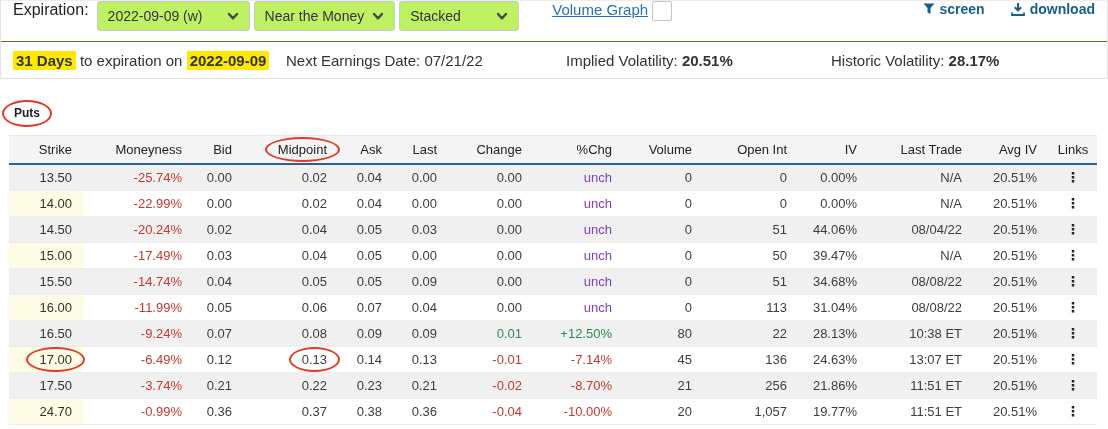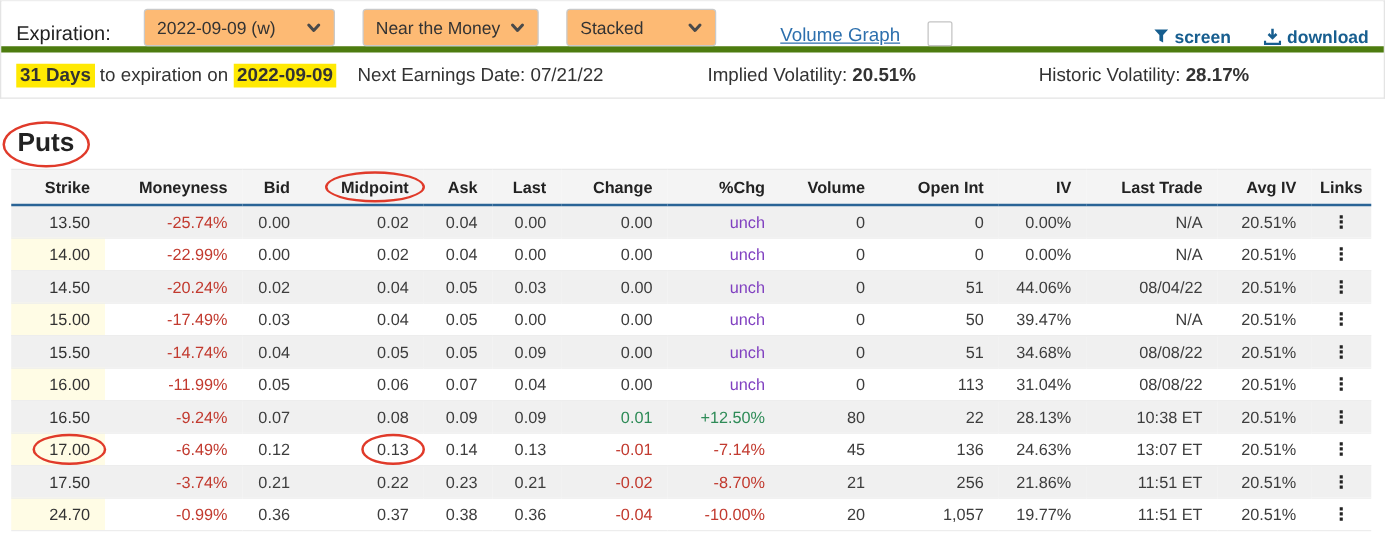--- a/index.html
+++ b/index.html
@@ -6,51 +6,51 @@
   html, body { margin:0; padding:0; }
   body {
     width: 1108px; height: 429px; overflow: hidden;
     background: #fff;
     font-family: "Liberation Sans", "DejaVu Sans", sans-serif;
     color: #333;
   }
   .top-container { border: 1px solid #e4e4e4; border-top-color:#eee; }
 
   
-  .toolbar { height: 41px; display: flex; align-items: flex-end; padding: 0 12px; gap: 22px; border-bottom: 5px solid #4d7c0f; }
+  .toolbar { height: 41px; display: flex; align-items: flex-start; padding: 0 12px; gap: 4px; border-bottom: 1px solid #4d7c0f; }
   .exp-label { font-size: 16px; color: #222; margin-right: 4px; white-space: nowrap; }
   .select {
-    height: 30px; border: 1px solid #c9c9c9; border-radius: 3px; background: #fdba74;
+    height: 30px; border: 1px solid #c9c9c9; border-radius: 3px; background: #bef264;
     display: flex; align-items: center; font-size: 14px; color: #333;
     padding: 0 10px; cursor: pointer; white-space: nowrap;
   }
   .select.s1 { width: 153px; justify-content: space-between; }
   .select.s2 { gap: 8px; }
   .select.s3 { width: 120px; justify-content: space-between; }
   .vg-link { color: #2c6fad; text-decoration: underline; font-size: 15px; margin-left: 29px; cursor: pointer; white-space: nowrap; }
   .checkbox { width: 20px; height: 20px; border: 1px solid #c4c4c4; border-radius: 2px; background: #fff; cursor: pointer; }
   .right-tools { margin-left: auto; display: flex; gap: 26px; align-items: center; }
   .tool-link { display: flex; align-items: center; gap: 5px; color: #175e8f; font-weight: 700; font-size: 14px; cursor: pointer; white-space: nowrap; }
   .tool-link svg { display: block; }
 
   
   .infobar { height: 36px; display: flex; align-items: center; padding: 0 12px; font-size: 15px; color: #333; white-space: nowrap; }
   .seg1 { width: 273px; } .seg2 { width: 280px; } .seg3 { width: 265px; }
   .hl { background: #ffe903; font-weight: 700; padding: 1px 3px; }
   .bold { font-weight: 700; }
 
   
   .title-row { margin: 24px 0 12px 14px; height: 20px; }
-  .section-title { font-size: 21px; font-weight: 700; color: #222; display: inline-block; position: relative; }
+  .section-title { font-size: 12px; font-weight: 700; color: #222; display: inline-block; position: relative; }
 
   
   .table-wrap { margin: 0 9px; }
   table { border-collapse: collapse; width: 1088px; table-layout: fixed; font-size: 13px; }
   thead th {
-    background: #f4f4f4; font-weight: 700; color: #222; text-align: right;
+    background: #f4f4f4; font-weight: 400; color: #222; text-align: right;
     padding: 6px 12px 6px 0; border-bottom: 2px solid #2a6496; border-top: 1px solid #e8e8e8;
     height: 27px; overflow: visible;
   }
   thead th.links { text-align: center; padding: 6px 0; }
   tbody td {
     text-align: right; padding: 0 12px 0 0; height: 26px; color: #3d3d3d;
     border-bottom: 1px solid #ededed; overflow: visible; white-space: nowrap;
   }
   tbody tr:nth-child(odd) td { background: #f0f0f0; }
   tbody td.strike { background: #fffce5; color: #333; }

